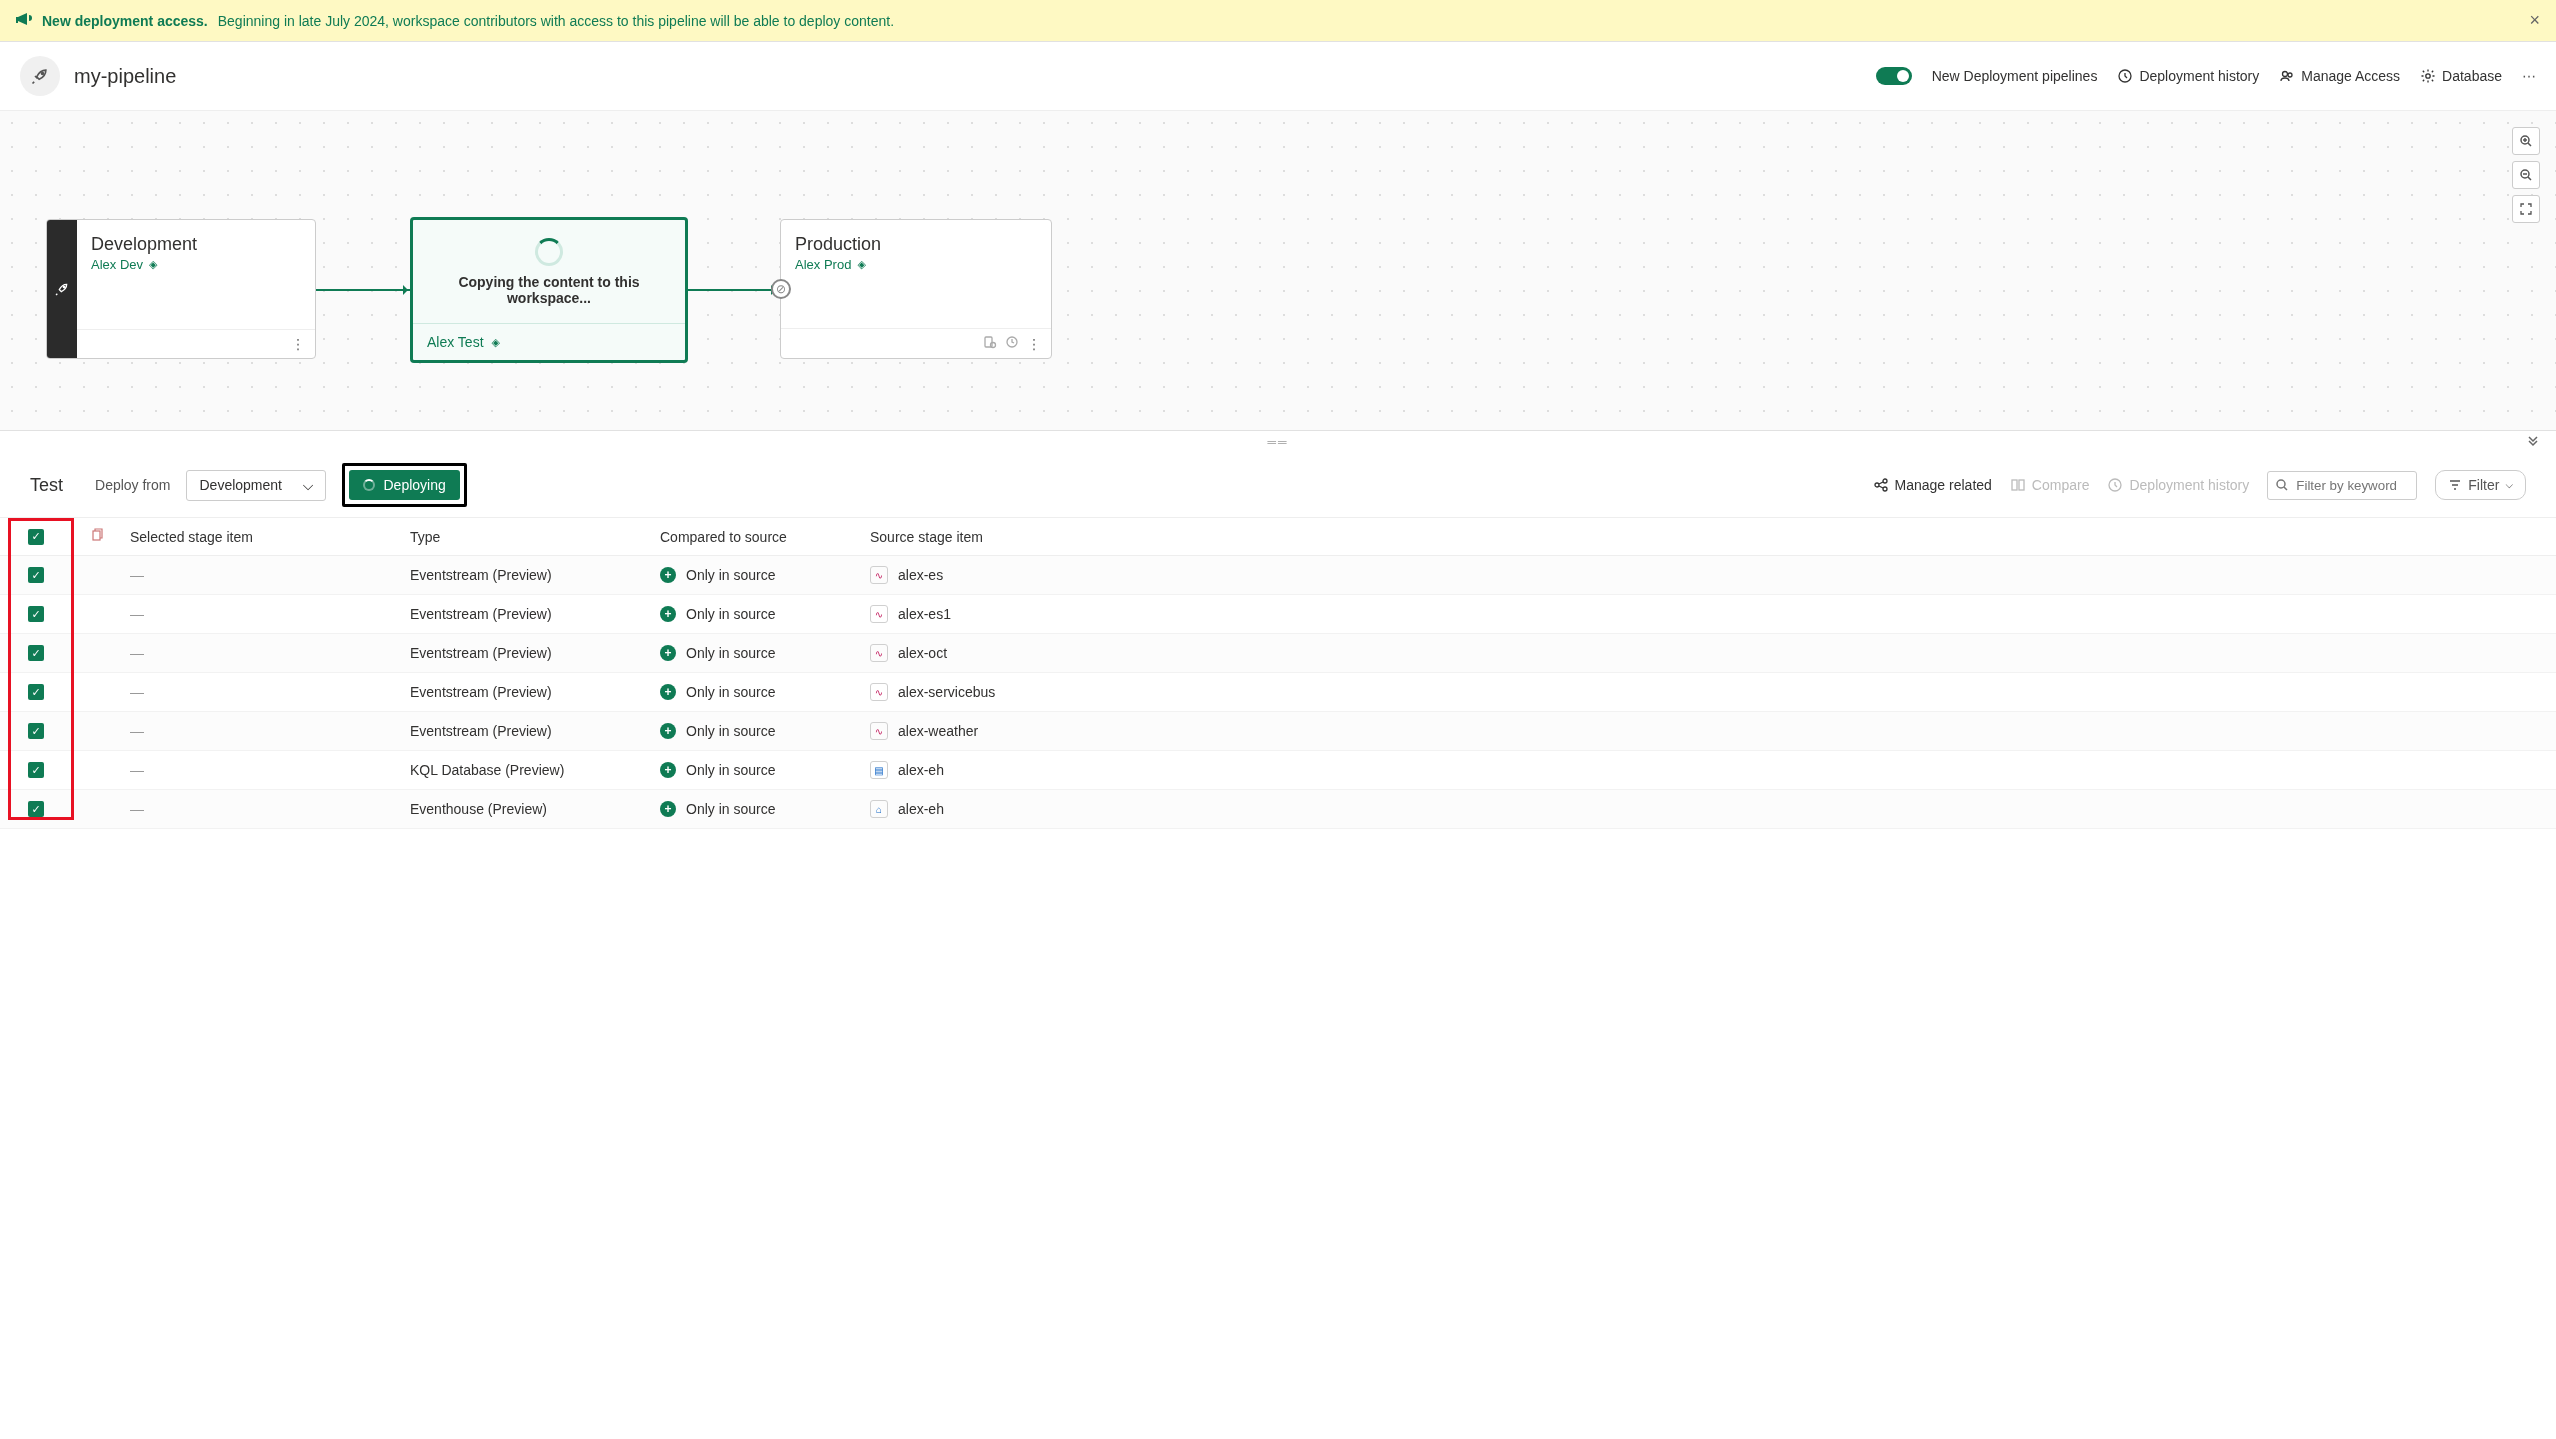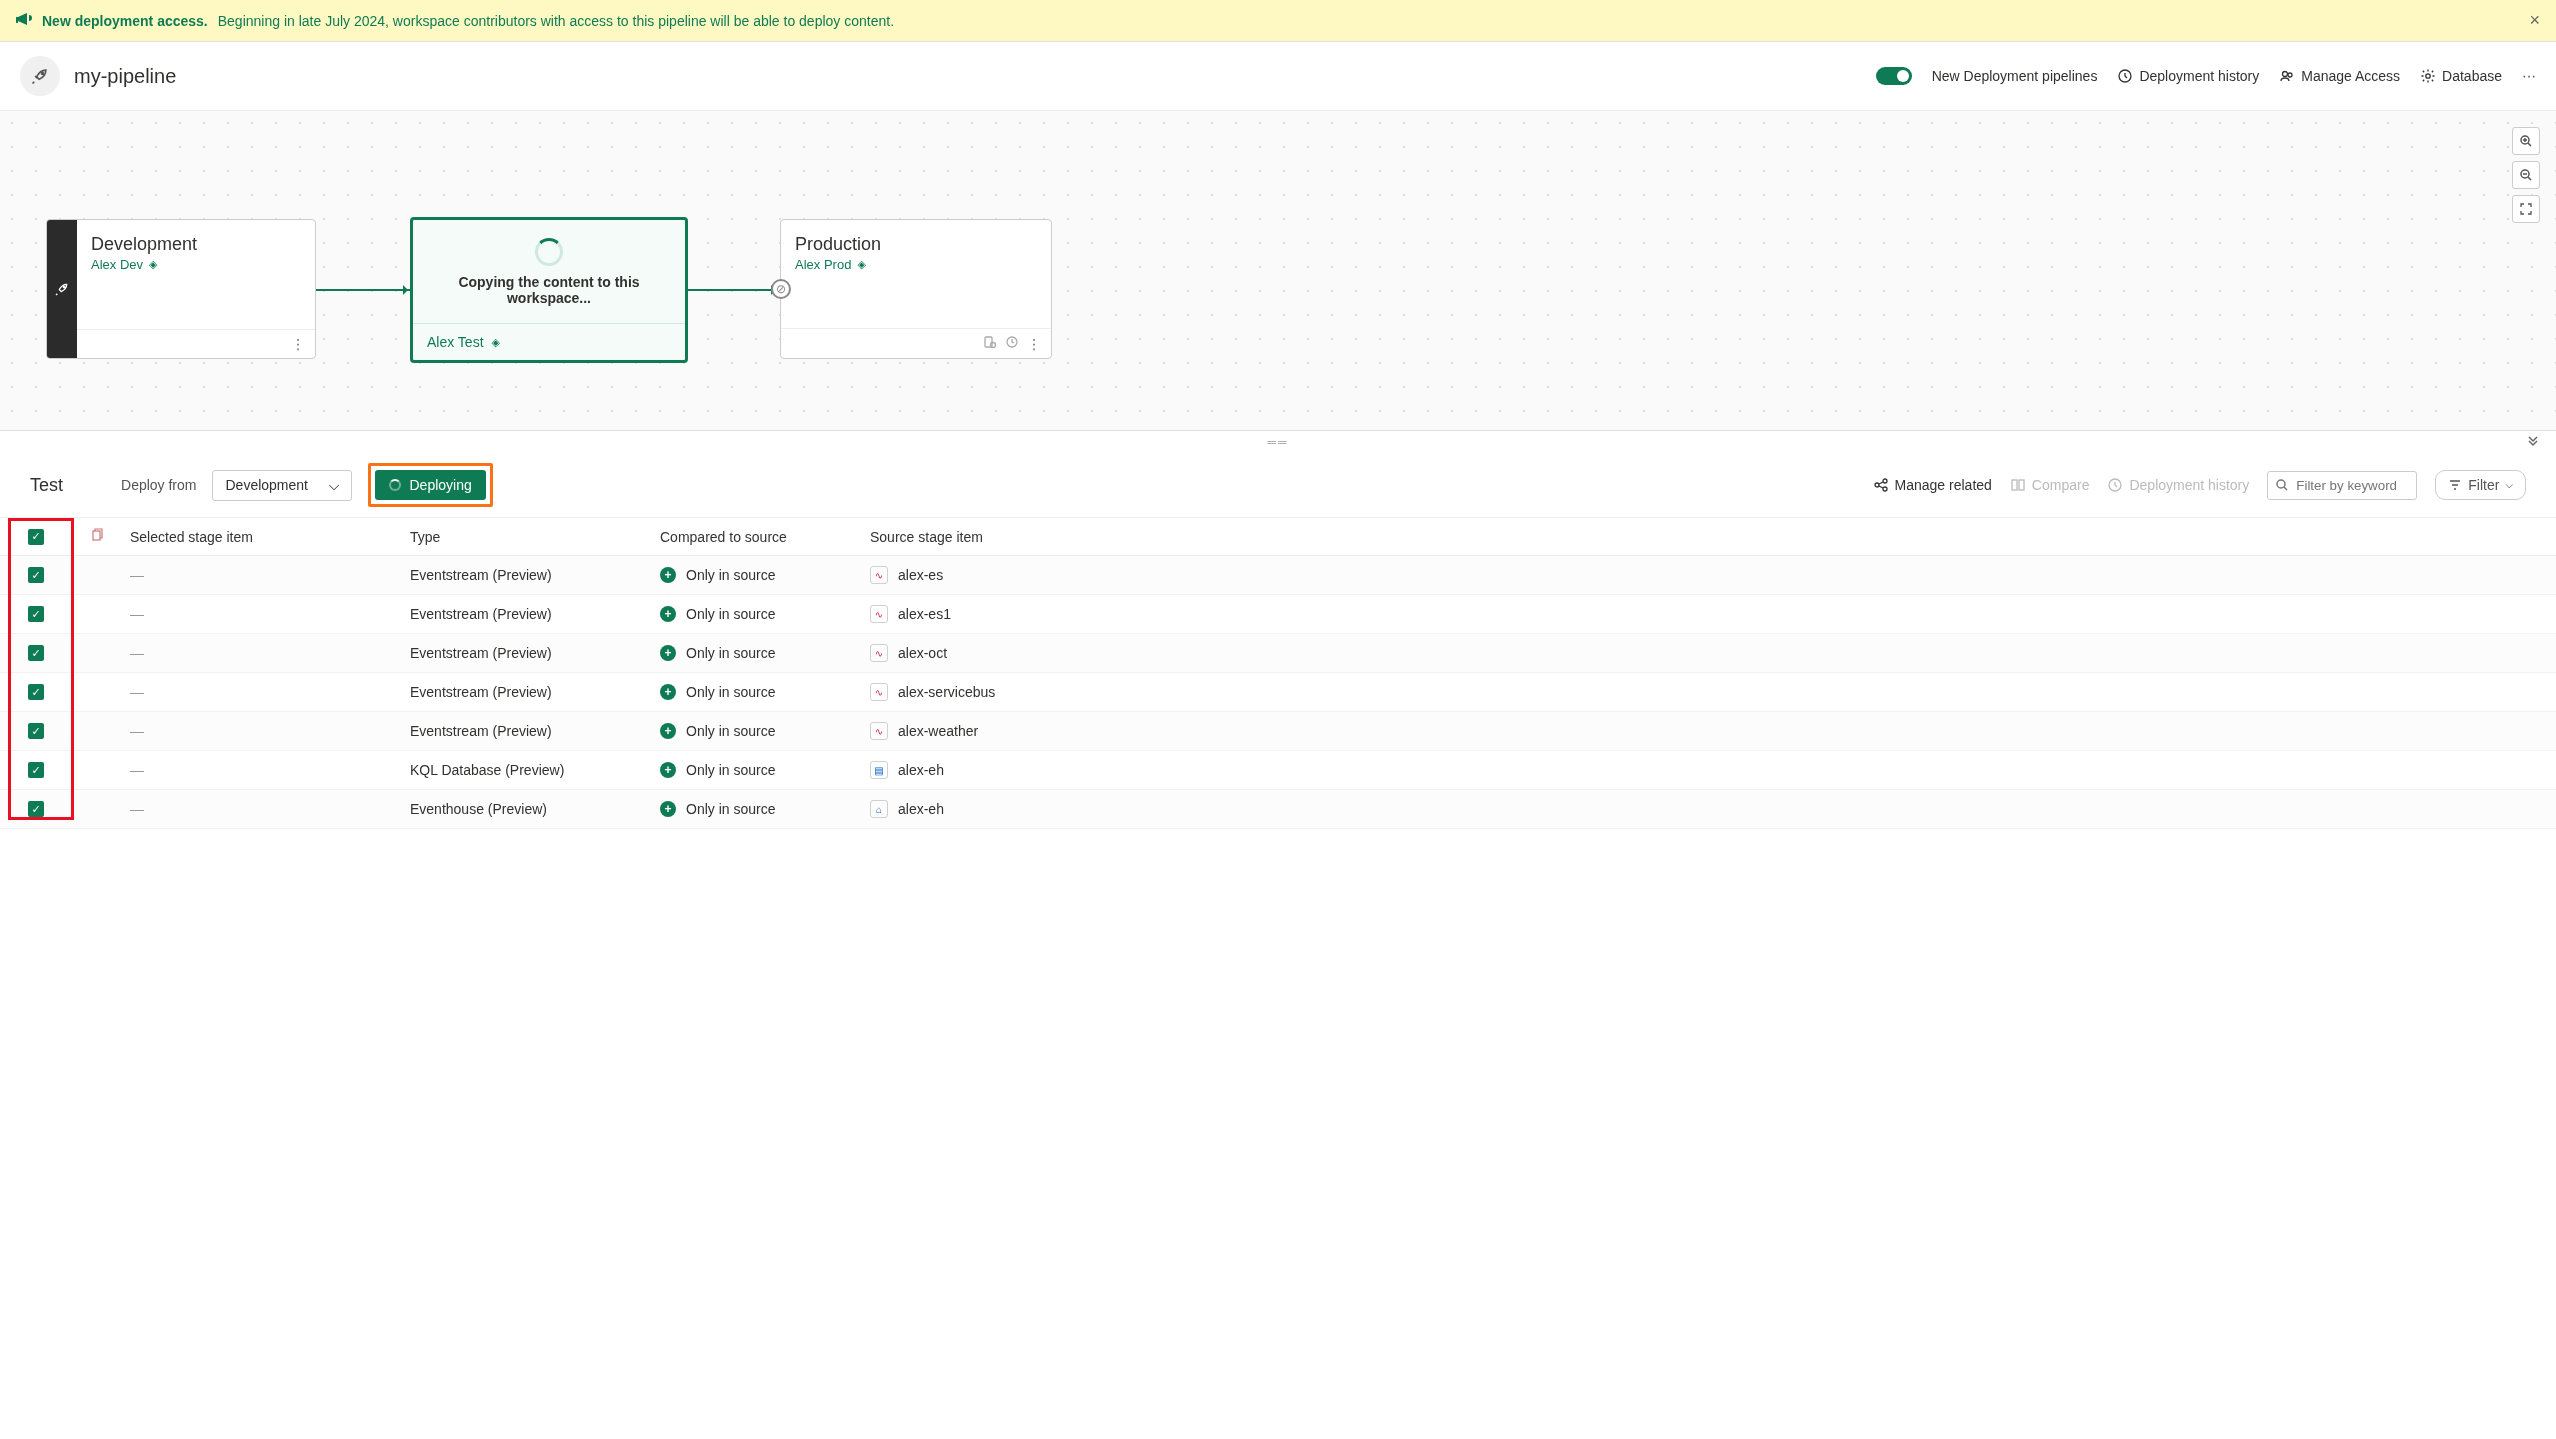--- a/index.html
+++ b/index.html
@@ -33,25 +33,25 @@
 .stage-card.prod { top: 108px; left: 780px; width: 272px; }
 .stage-card.prod .prod-badge { position:absolute;top:50%;left:-10px;transform:translateY(-50%);width:20px;height:20px;border-radius:50%;background:#fff;border:2px solid #888;color:#888;display:flex;align-items:center;justify-content:center;font-size:12px; }
 .arrow { position:absolute; height:2px; background:#0f7b54; }
 .arrow.a1 { top: 178px; left: 316px; width: 96px; }
 .arrow.a2 { top: 178px; left: 688px; width: 92px; }
 .arrow::after { content:""; position:absolute; right:-1px; top:-4px; border:5px solid transparent; border-left-color:#0f7b54; }
 .drag-handle { text-align:center; color:#999; padding:4px; font-size:12px; letter-spacing:2px; }
 .collapse-caret { position:absolute; right:16px; top:4px; color:#666; font-size:14px; cursor:pointer; }
 .panel { position:relative; }
 .toolbar { display:flex; align-items:center; padding: 10px 30px; gap: 16px; border-bottom: 1px solid #eee; }
-.toolbar-title { font-size: 18px; font-weight:400; margin-right: 42px; }
+.toolbar-title { font-size: 18px; font-weight:400; margin-right: 16px; }
 .deploy-label { color:#555; }
 .select { border:1px solid #ccc; border-radius:3px; padding:6px 12px; width:140px; display:flex;justify-content:space-between;align-items:center;cursor:pointer; }
 .deploy-btn { background:#0f7b54; color:#fff; border:none; border-radius:3px; padding:7px 14px; display:flex;align-items:center;gap:8px;font-size:14px;cursor:pointer; }
-.hl-red { border: 3px solid #f97316; padding: 4px; border-radius:2px; }
+.hl-red { border: 3px solid #000000; padding: 4px; border-radius:2px; }
 .tool-right { margin-left:auto; display:flex; align-items:center; gap:18px; color:#555; }
 .tool-disabled { color:#bbb; }
 .search-input { border:1px solid #ccc; border-radius:3px; padding:6px 10px 6px 28px; width:150px; background: transparent; }
 .search-wrap { position:relative; }
 .search-wrap svg { position:absolute; left:8px; top:50%; transform:translateY(-50%); color:#777; }
 .filter-btn { border:1px solid #ccc;border-radius:10px;padding:6px 12px;display:flex;align-items:center;gap:6px;cursor:pointer; }
 .table-wrap { position:relative; }
 .table-header, .table-row { display:grid; grid-template-columns: 70px 40px 280px 250px 210px 400px; align-items:center; padding: 10px 10px 10px 20px; font-size:14px; }
 .table-header { color:#333; font-weight:400; border-bottom:1px solid #eee; }
 .table-header .th { color:#333; }

